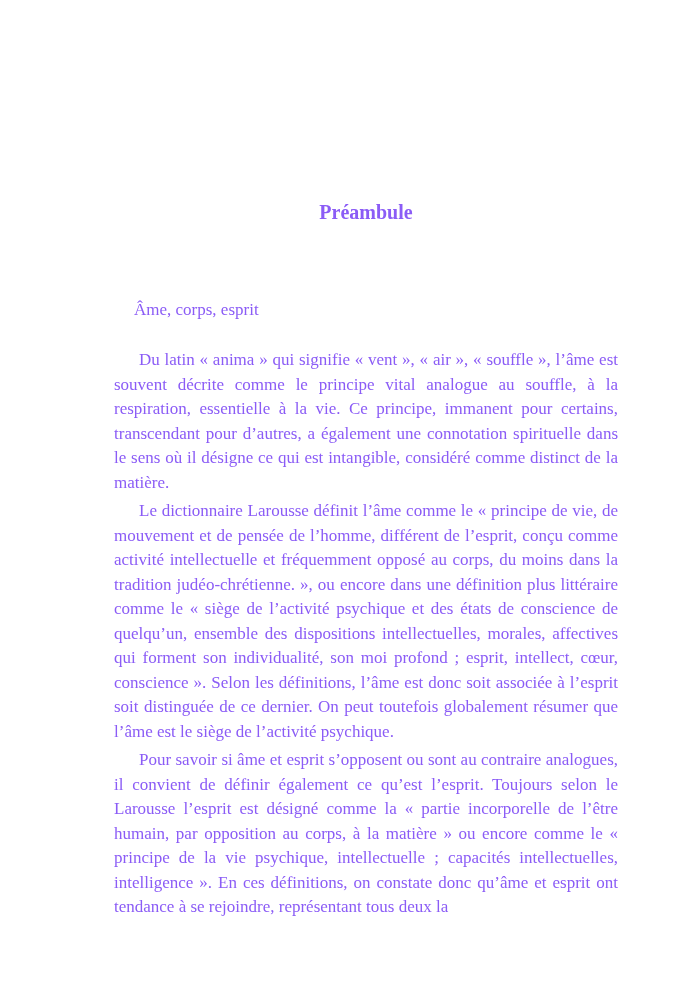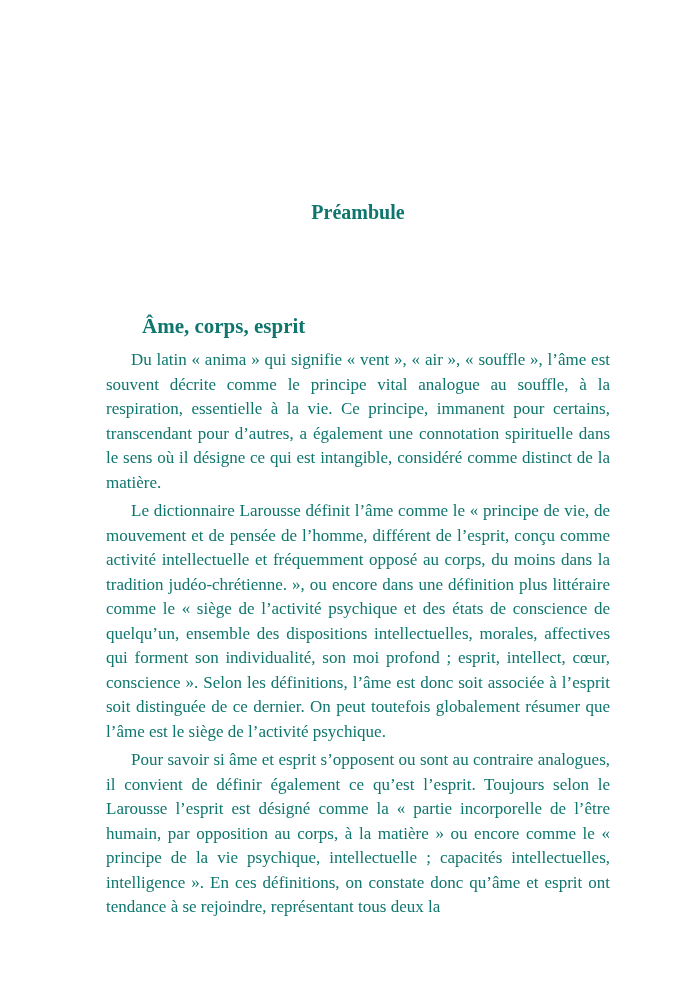--- a/index.html
+++ b/index.html
@@ -1,29 +1,29 @@
 <!DOCTYPE html>
 <html><head>
 <meta charset="utf-8">
 <style>
   html, body { margin: 0; padding: 0; background: #ffffff; }
   body { width: 700px; height: 992px; position: relative; overflow: hidden; }
   .page {
-    position: absolute; left: 8px; top: 0; width: 608px; height: 992px;
-    background: #ffffff; color: #0f766e;
+    position: absolute; left: 16px; top: 0; width: 608px; height: 992px;
+    background: #ffffff; color: #8b5cf6;
     font-family: "Liberation Serif", "DejaVu Serif", serif;
   }
   .title {
     position: absolute; top: 199px; left: 0; width: 700px;
     text-align: center; font-weight: bold; font-size: 20px; line-height: 26px;
     margin: 0;
   }
   .section-heading {
     position: absolute; top: 298px; left: 118px;
-    font-weight: bold; font-size: 21px; line-height: 24px; margin: 16px;
+    font-weight: normal; font-size: 17px; line-height: 24px; margin: 0;
   }
   .body-text {
     position: absolute; top: 344px; left: 94px; width: 512px;
     font-size: 17px; line-height: 24.5px; text-align: justify;
   }
   .body-text p { margin: 4px; text-indent: 25px; }
 </style>
 </head>
 <body>
 

